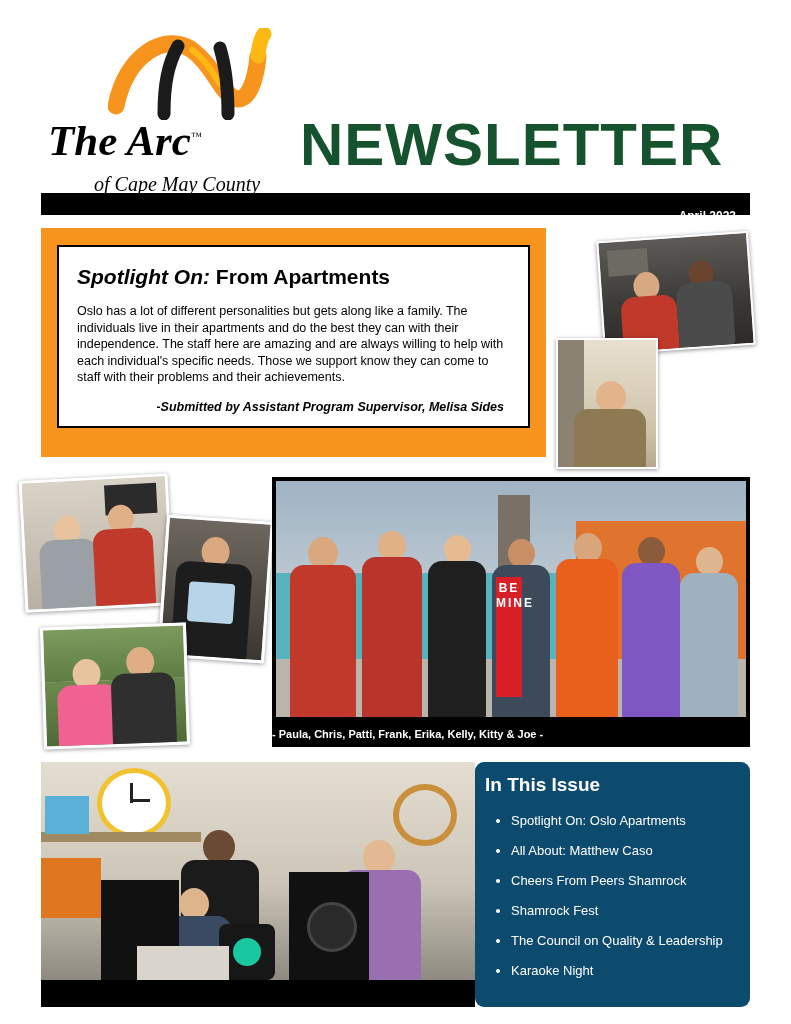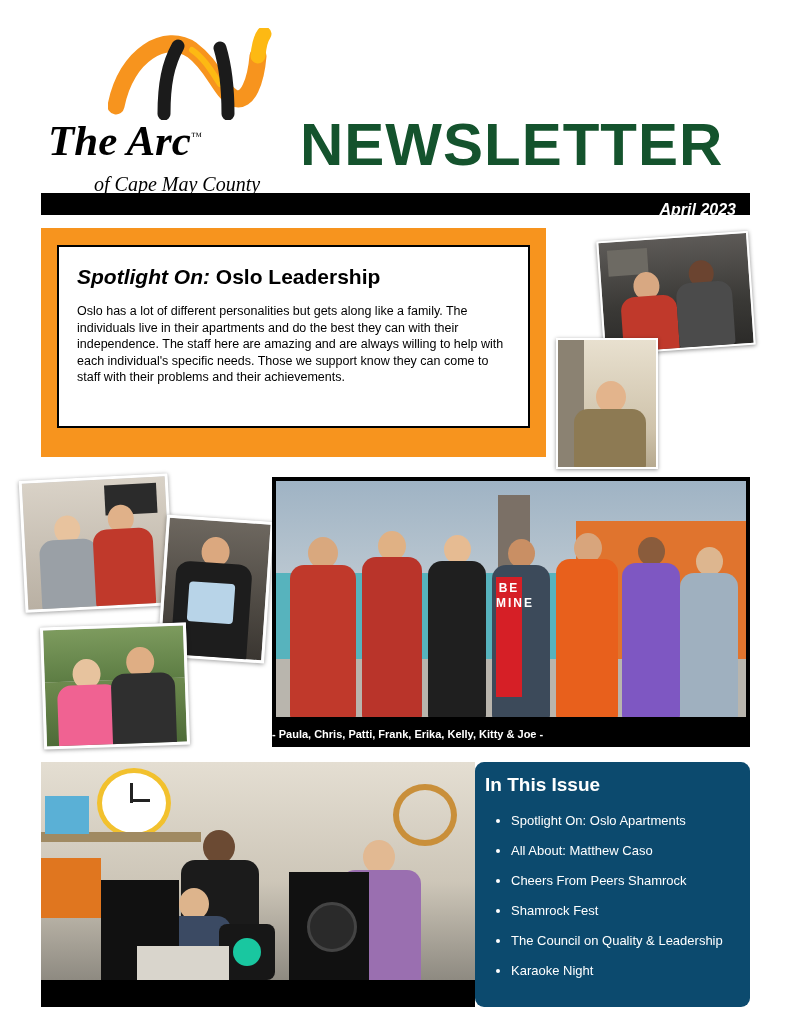--- a/index.html
+++ b/index.html
@@ -75,25 +75,24 @@
     position: absolute;
     left: 41px;
     top: 193px;
     width: 709px;
     height: 22px;
     background: #000000;
   }
   .date-bar-text {
     position: absolute;
     right: 14px;
-    top: 8px;
+    top: 16px;
     color: #ffffff;
-    font-size: 16px;
-    font-weight: bold;
-    font-style: italic;
+    font-size: 12px;
+    font-weight: bold;
   }
 
   
   .spotlight-outer {
     position: absolute;
     left: 41px;
     top: 228px;
     width: 505px;
     height: 229px;
     background: #F7941E;
@@ -268,23 +267,24 @@
   <div class="newsletter-word">NEWSLETTER</div>
 
   <div class="date-bar">
     <div class="date-bar-text">April 2023</div>
   </div>
 </div>
 
 <div class="spotlight-outer">
   <div class="spotlight-inner">
     <div class="spotlight-title">
-      <span class="ital">Spotlight On:</span><span> Oslo Leadership</span>
+      <span class="ital">Spotlight On:</span><span> From Apartments</span>
     </div>
     <p class="spotlight-body">Oslo has a lot of different personalities but gets along like a family. The individuals live in their apartments and do the best they can with their independence. The staff here are amazing and are always willing to help with each individual's specific needs. Those we support know they can come to staff with their problems and their achievements.</p>
+    <div class="spotlight-sign">-Submitted by Assistant Program Supervisor, Melisa Sides</div>
   </div>
 </div>
 
 <div class="photo ph-top1">
   <div style="position:absolute;inset:0;background:linear-gradient(180deg,#5d5a57 0%,#3a3936 60%,#2c2b29 100%)"></div>
   <div style="position:absolute;left:8px;top:8px;width:40px;height:26px;background:#6d6a63;"></div>
   <div class="person" style="left:18px;width:56px;height:78px;">
     <div class="head" style="left:14px;top:0;width:26px;height:28px;background:#d8a882;"></div>
     <div class="body" style="left:0;top:24px;width:56px;height:56px;background:#c0392b;"></div>
   </div>

